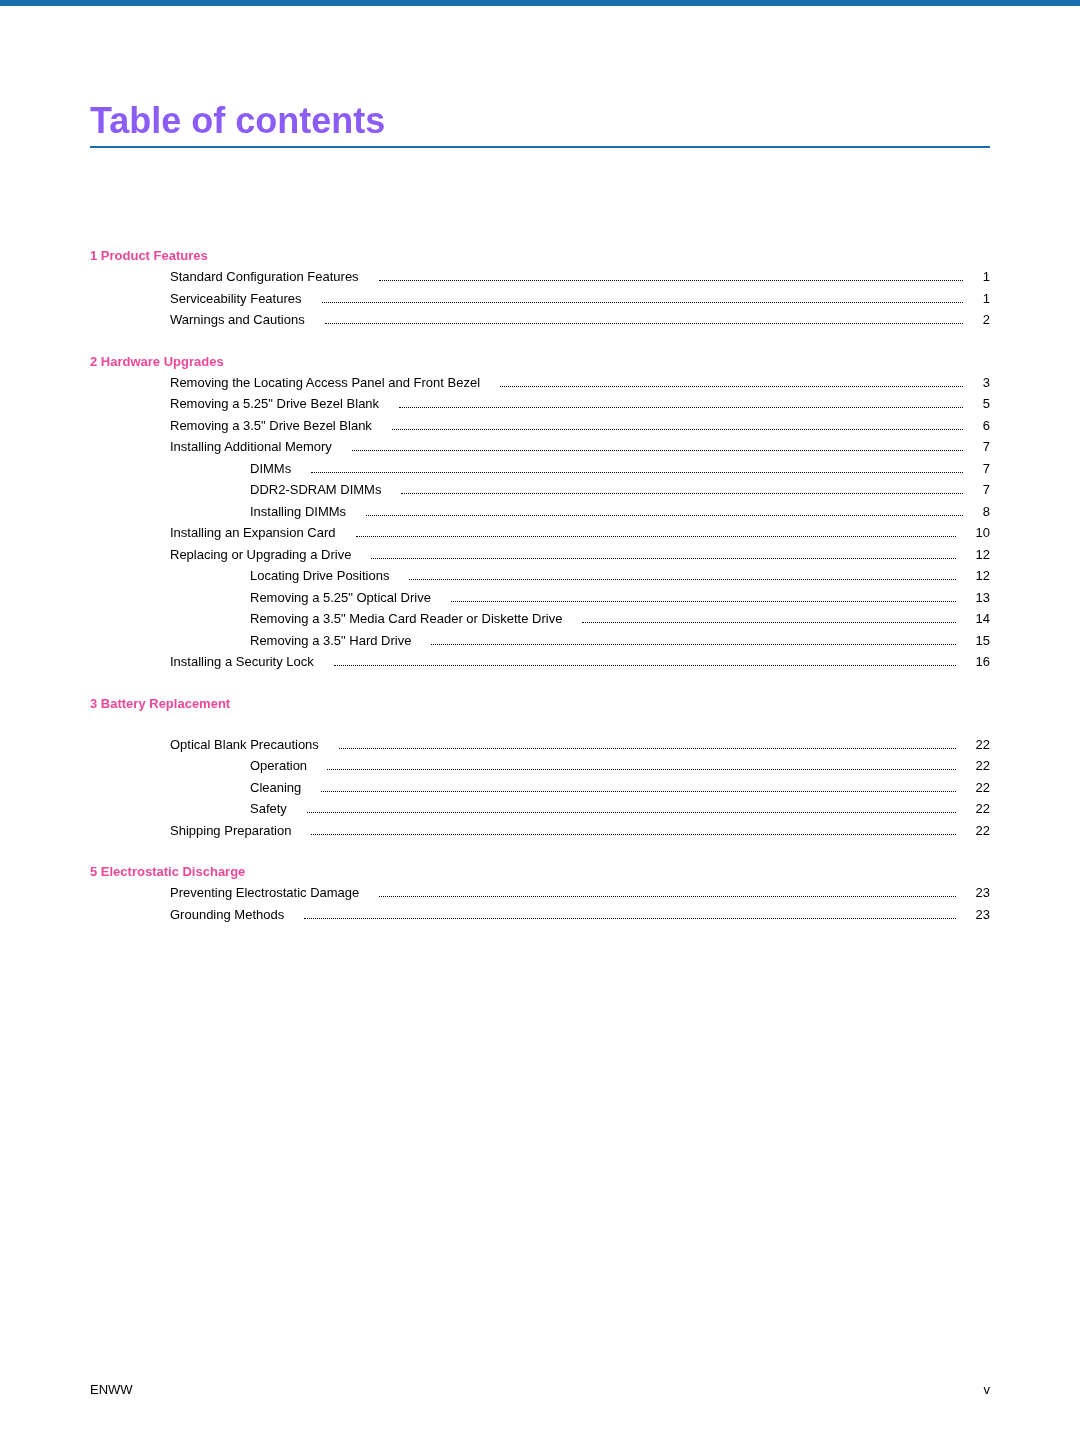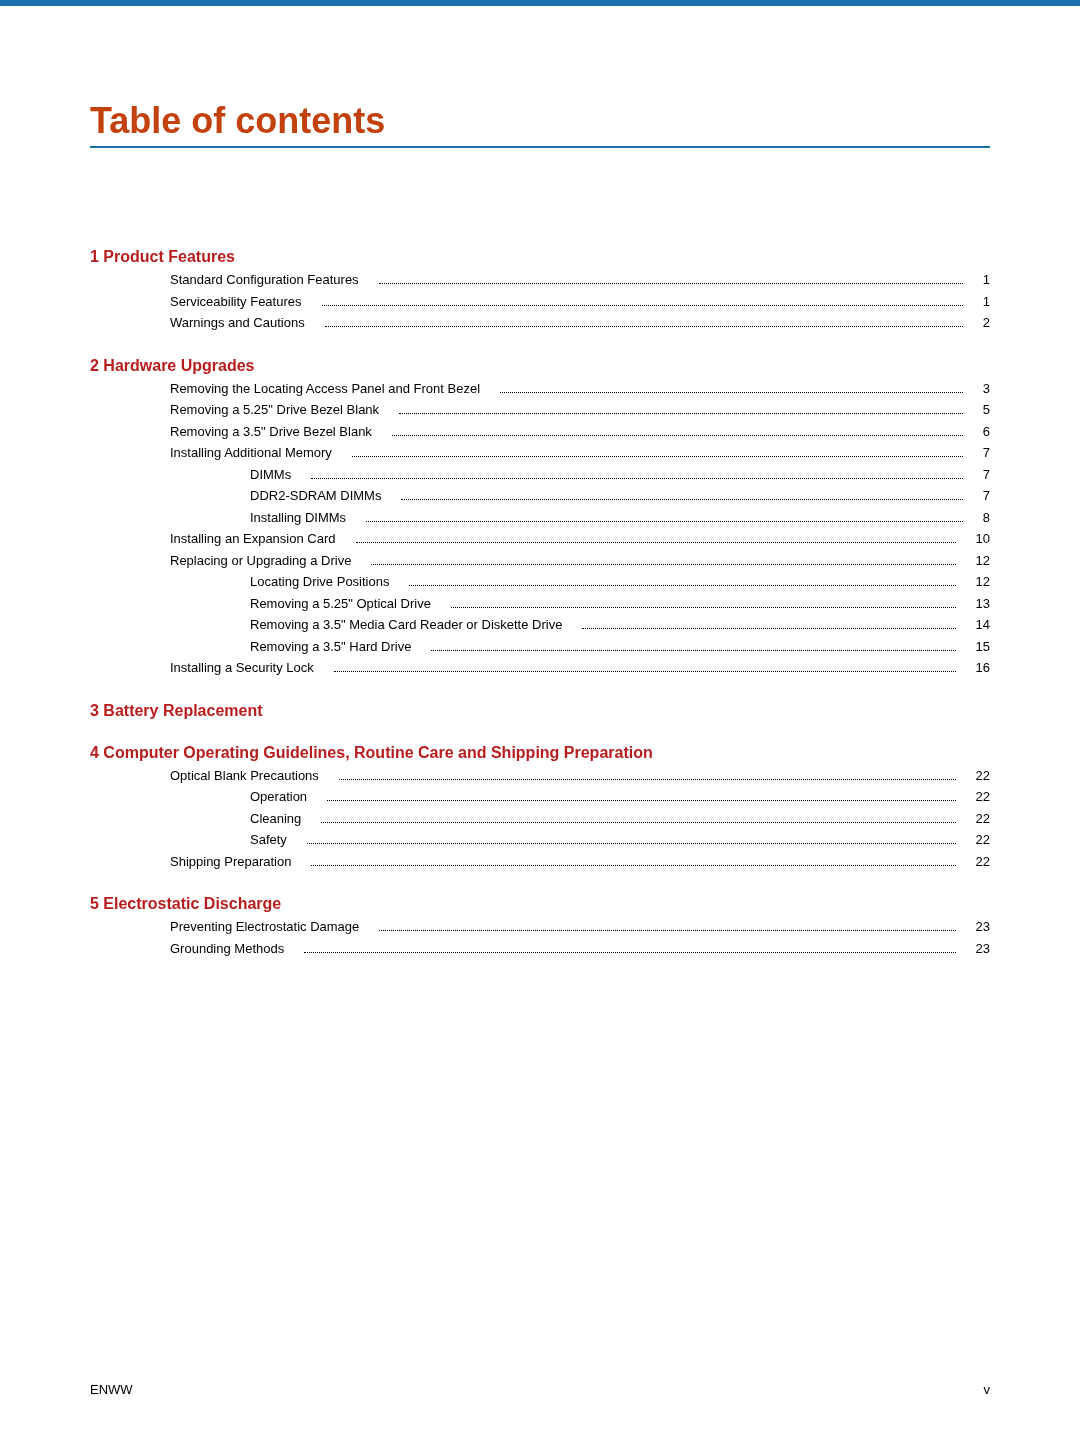--- a/index.html
+++ b/index.html
@@ -24,39 +24,39 @@
       top: 0;
       left: 0;
       right: 0;
       height: 6px;
       background: #1a6faf;
     }
 
     .page-title {
       font-size: 36px;
       font-weight: bold;
-      color: #c2410c;
+      color: #8b5cf6;
       margin-top: 40px;
       margin-bottom: 8px;
       padding-bottom: 4px;
       border-bottom: 2px solid #1a6faf;
     }
 
     .toc-content {
       margin-top: 100px;
     }
 
     .chapter-section {
       margin-bottom: 24px;
     }
 
     .chapter-title {
-      font-size: 16px;
+      font-size: 13px;
       font-weight: bold;
-      color: #b91c1c;
+      color: #ec4899;
       margin-bottom: 4px;
     }
 
     .toc-entries {
       padding-left: 0;
     }
 
     .toc-entry {
       display: flex;
       align-items: baseline;
@@ -206,21 +206,20 @@
           <span class="dots"></span>
           <span class="page-num">16</span>
         </div>
       </div>
     </div>
     <div class="chapter-section">
       <div class="chapter-title">3  Battery Replacement</div>
       <div class="toc-entries"></div>
     </div>
     <div class="chapter-section">
-      <div class="chapter-title">4  Computer Operating Guidelines, Routine Care and Shipping Preparation</div>
       <div class="toc-entries">
         <div class="toc-entry level1">
           <span class="entry-text">Optical Blank Precautions</span>
           <span class="dots"></span>
           <span class="page-num">22</span>
         </div>
         <div class="toc-entry level2">
           <span class="entry-text">Operation</span>
           <span class="dots"></span>
           <span class="page-num">22</span>

